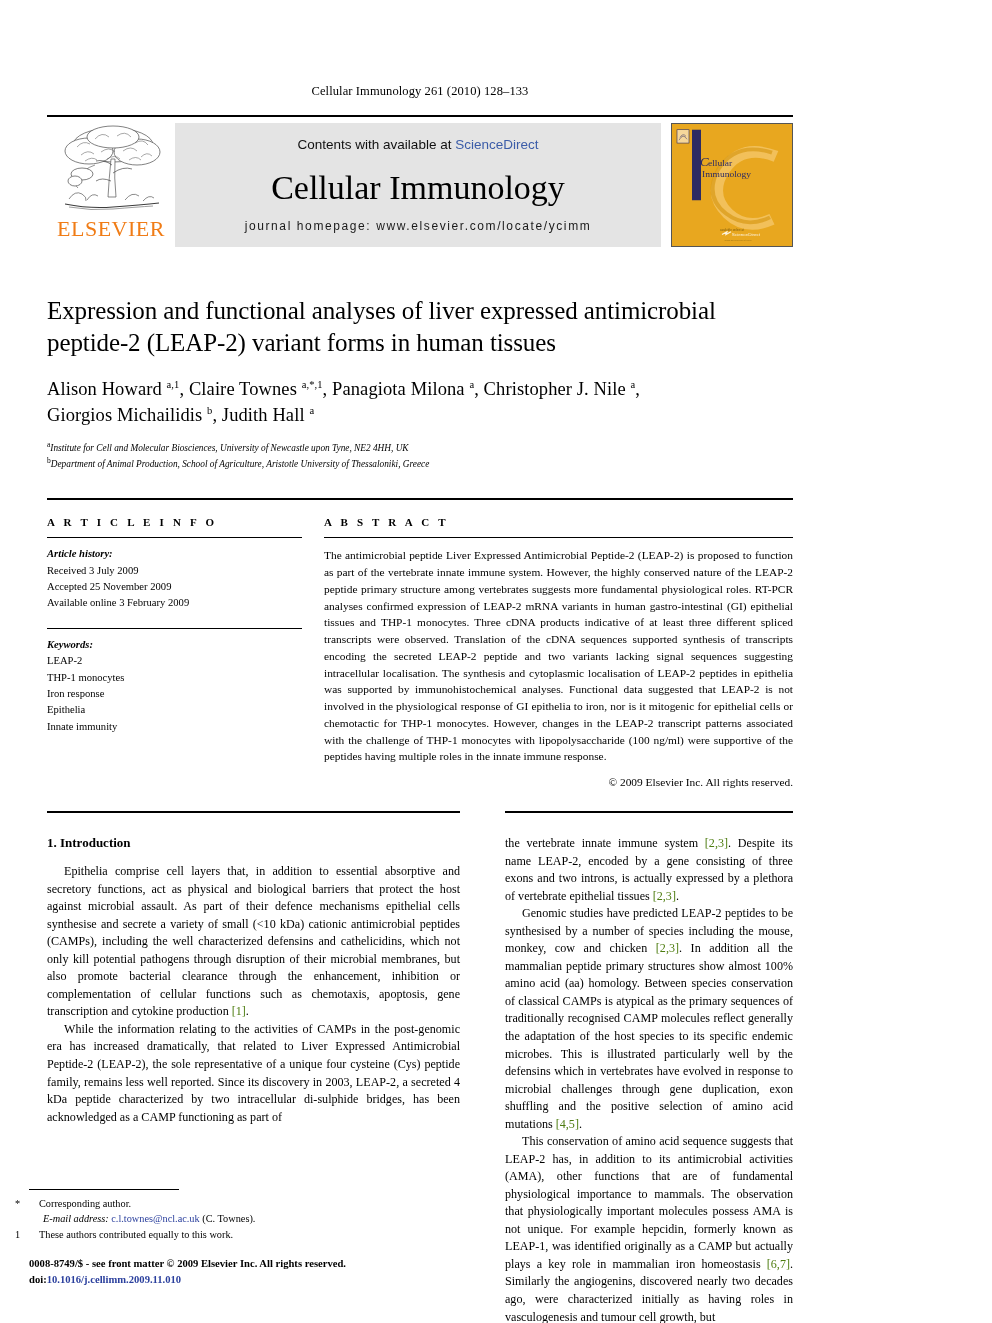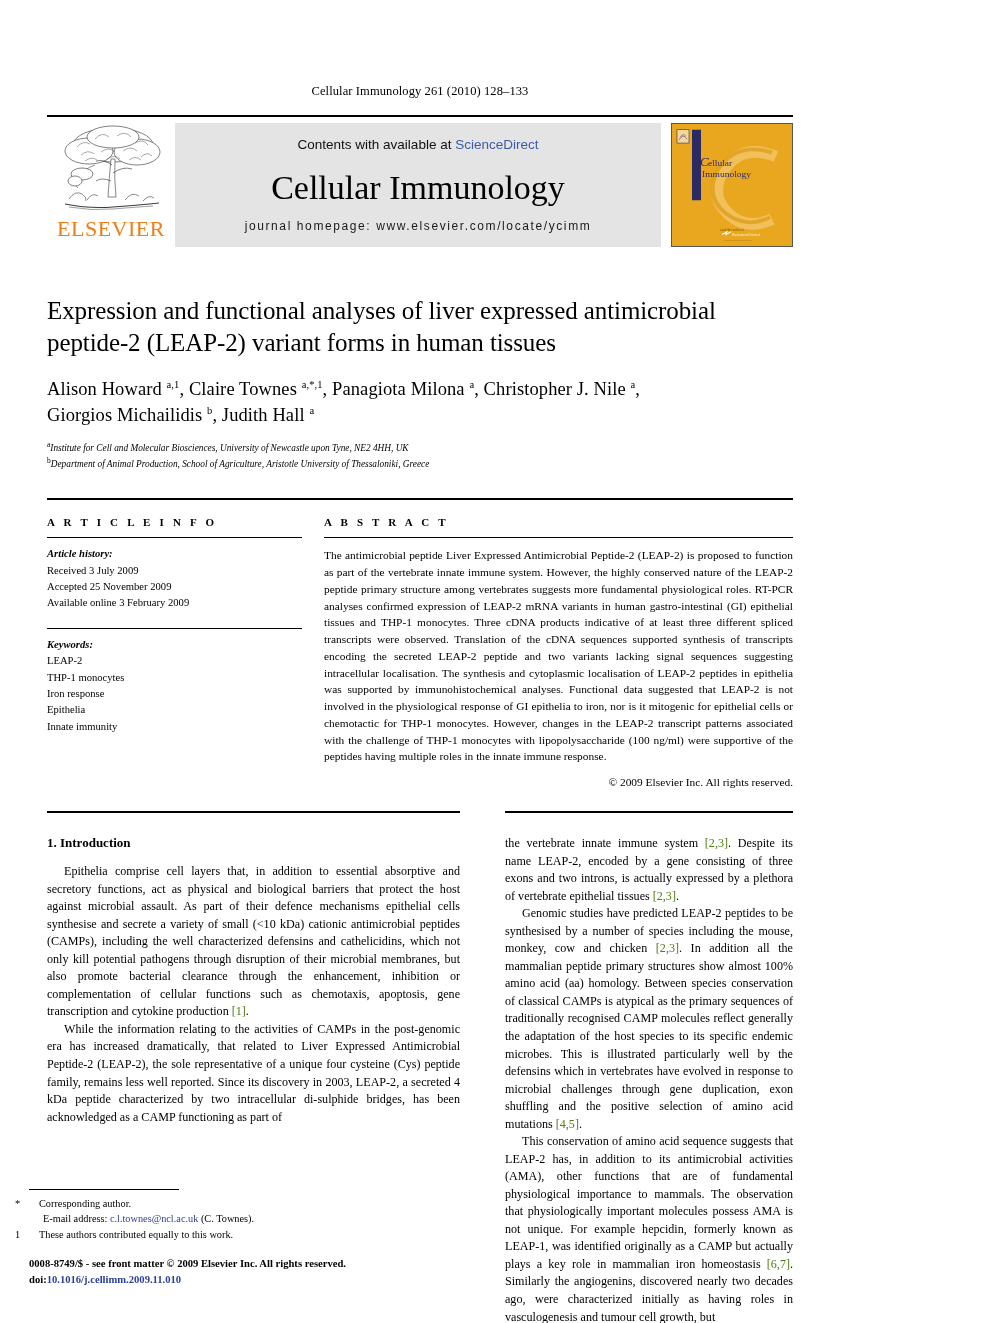--- a/index.html
+++ b/index.html
@@ -210,21 +210,21 @@
     font-size: 10.3px;
     line-height: 1.5;
   }
   .fn-rule {
     border-top: 0.9px solid #000;
     width: 150px;
     margin-bottom: 6px;
   }
   .fn-line { padding-left: 14px; text-indent: -14px; }
   .fn-mark { display: inline-block; width: 10px; }
-  .fn-email-label { }
+  .fn-email-label { font-style: italic; }
   .link { color: #2a3f9d; }
   .issn-block {
     margin-top: 14px;
     font-size: 10.6px;
     line-height: 1.45;
     font-weight: bold;
   }
 </style>
 </head>
 <body>

